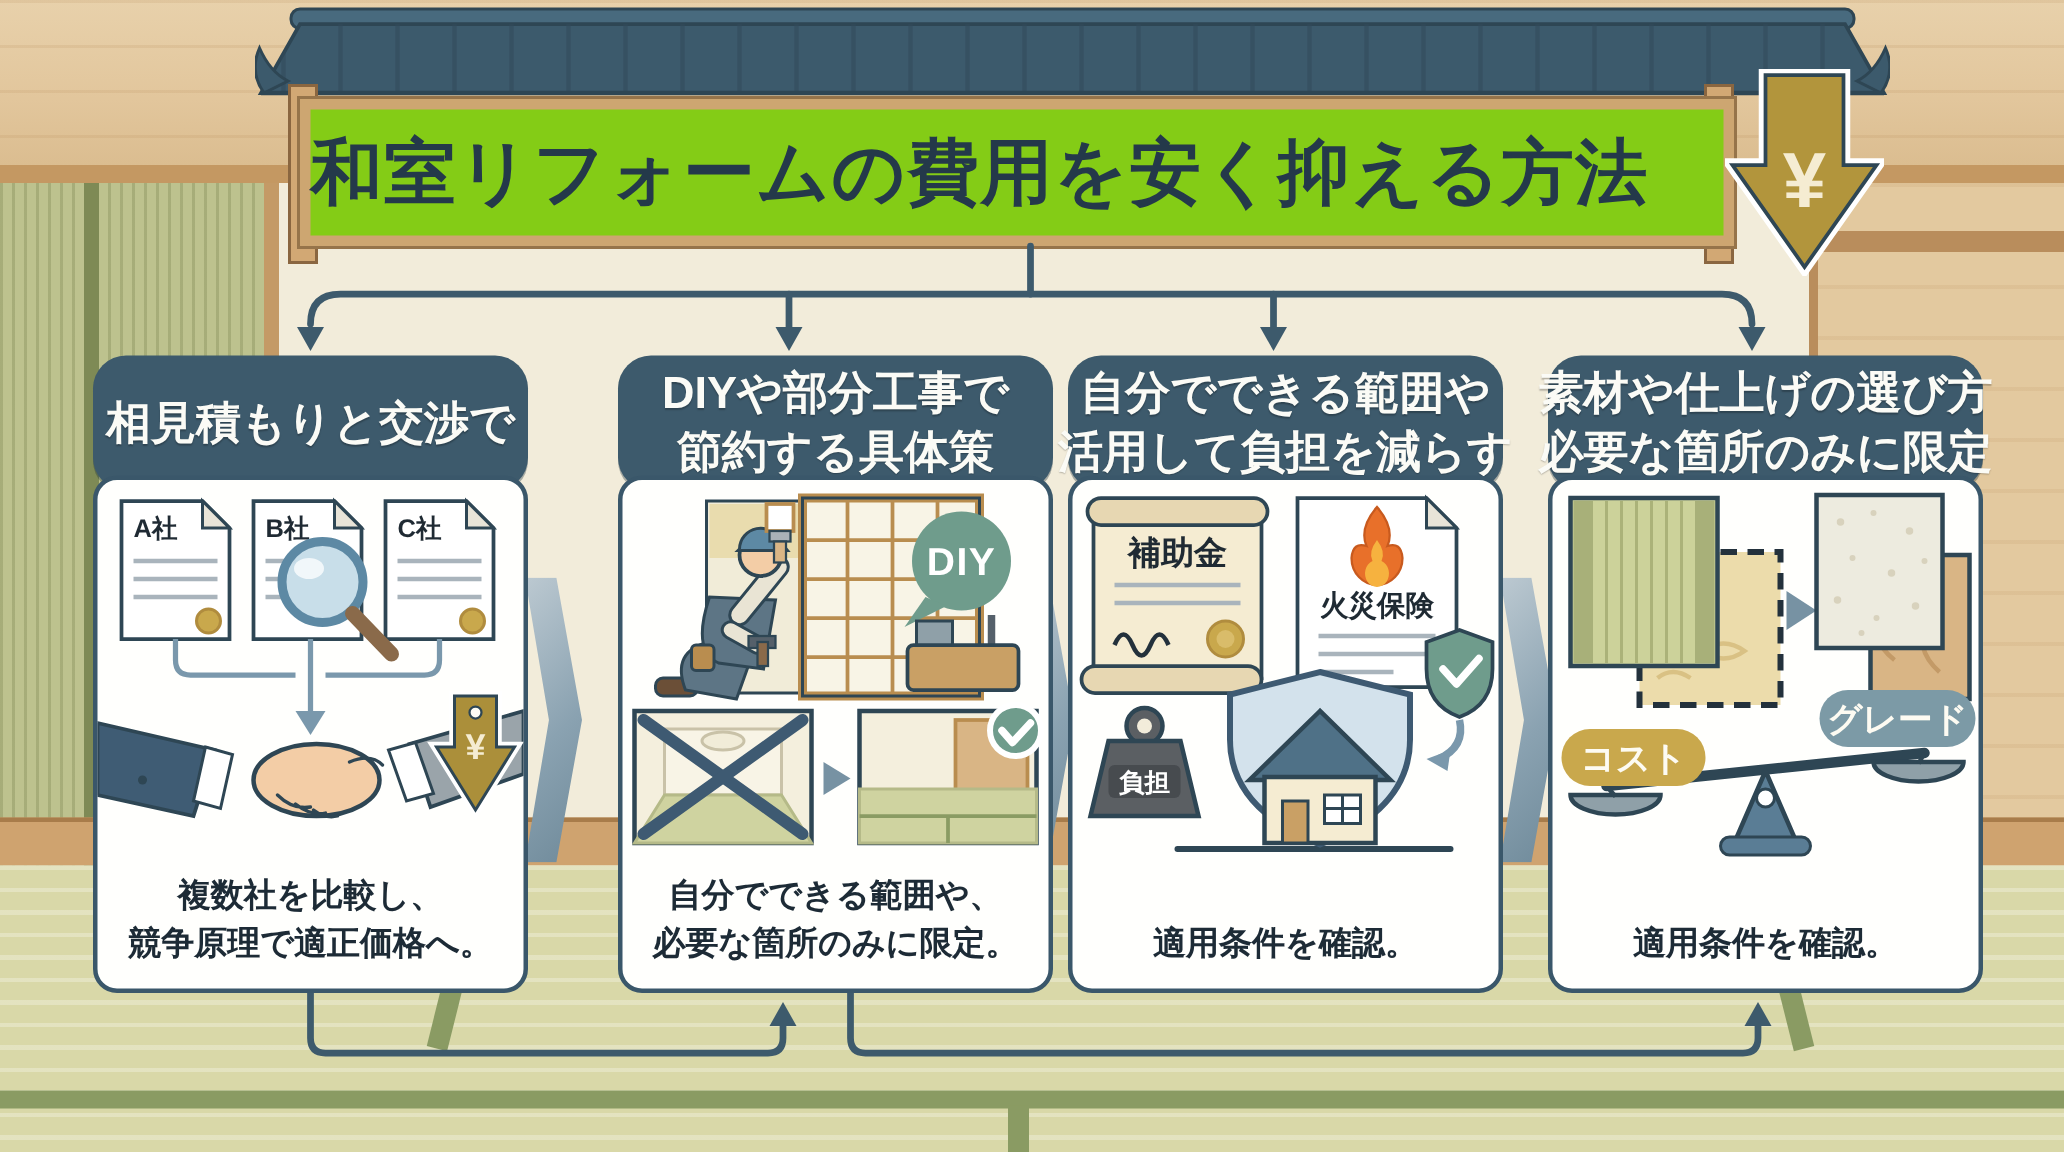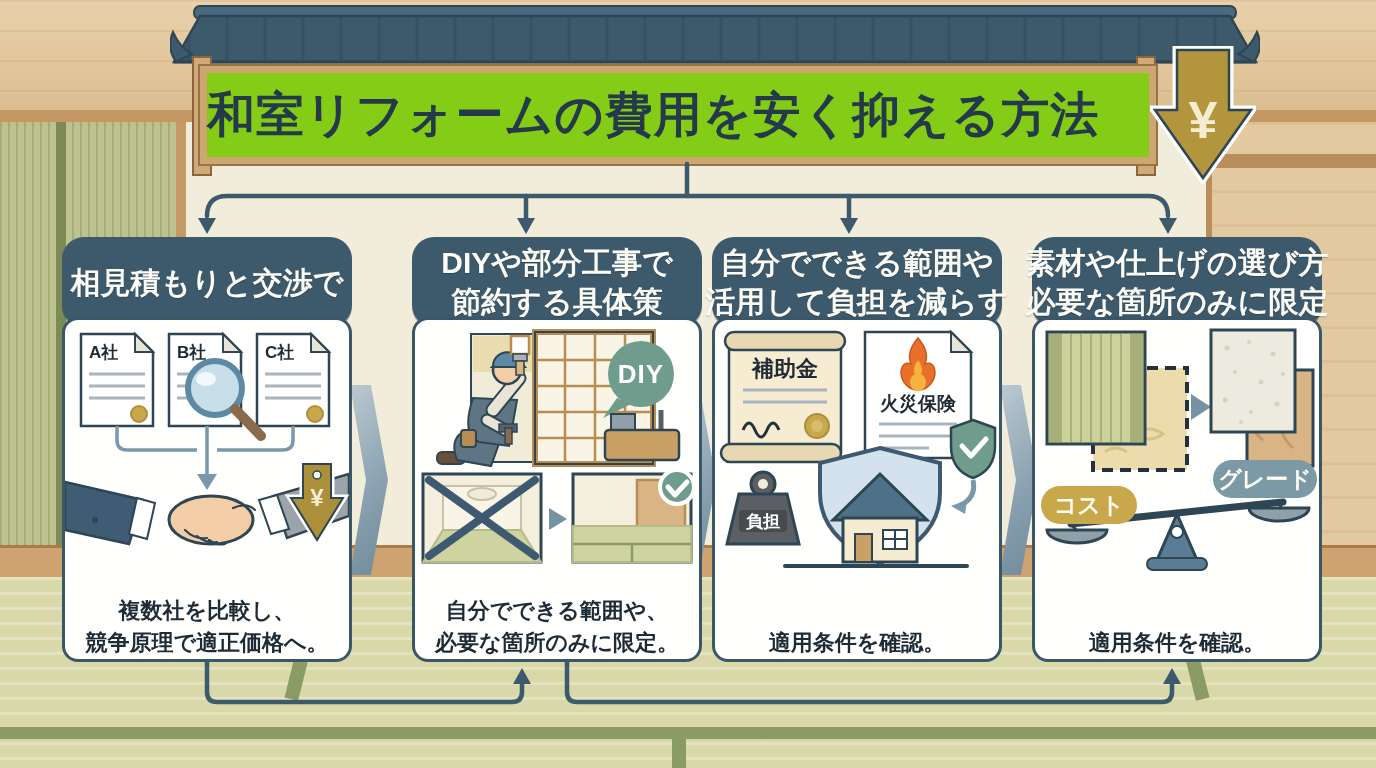--- a/index.html
+++ b/index.html
@@ -53,21 +53,21 @@
   
   .card { position:absolute; top:237px; width:290px; }
   .card-header { width:290px; height:90px; background:#3d5a6c; border-radius:22px;
     display:flex; flex-direction:column; align-items:center; justify-content:center;
     box-shadow:0 2px 0 rgba(30,48,60,0.35); position:relative; z-index:1; }
   .card-header .hl { color:#fbfbf6; font-weight:700; font-size:30px; line-height:1.3; white-space:nowrap; text-shadow:0 1px 1px rgba(0,0,0,0.25); }
   .card-body { position:relative; z-index:2; margin-top:-10px; width:290px; height:345px;
     background:#fffffd; border:3px solid #3a576a; border-radius:16px;
     display:flex; flex-direction:column; align-items:center; }
   .card-body svg.illus { display:block; margin-top:4px; }
-  .caption { margin-top:auto; text-align:center; }
+  .caption { margin-top:auto; padding-bottom:14px; text-align:center; }
   .caption .cl { font-size:22px; font-weight:700; color:#1d2b36; line-height:1.45; white-space:nowrap; }
 
   svg text { font-family:"Liberation Sans", sans-serif; font-weight:700; }
 </style>
 </head>
 <body>
 
 <div id="stage">
 
   <div class="bg-wood-top"></div>

